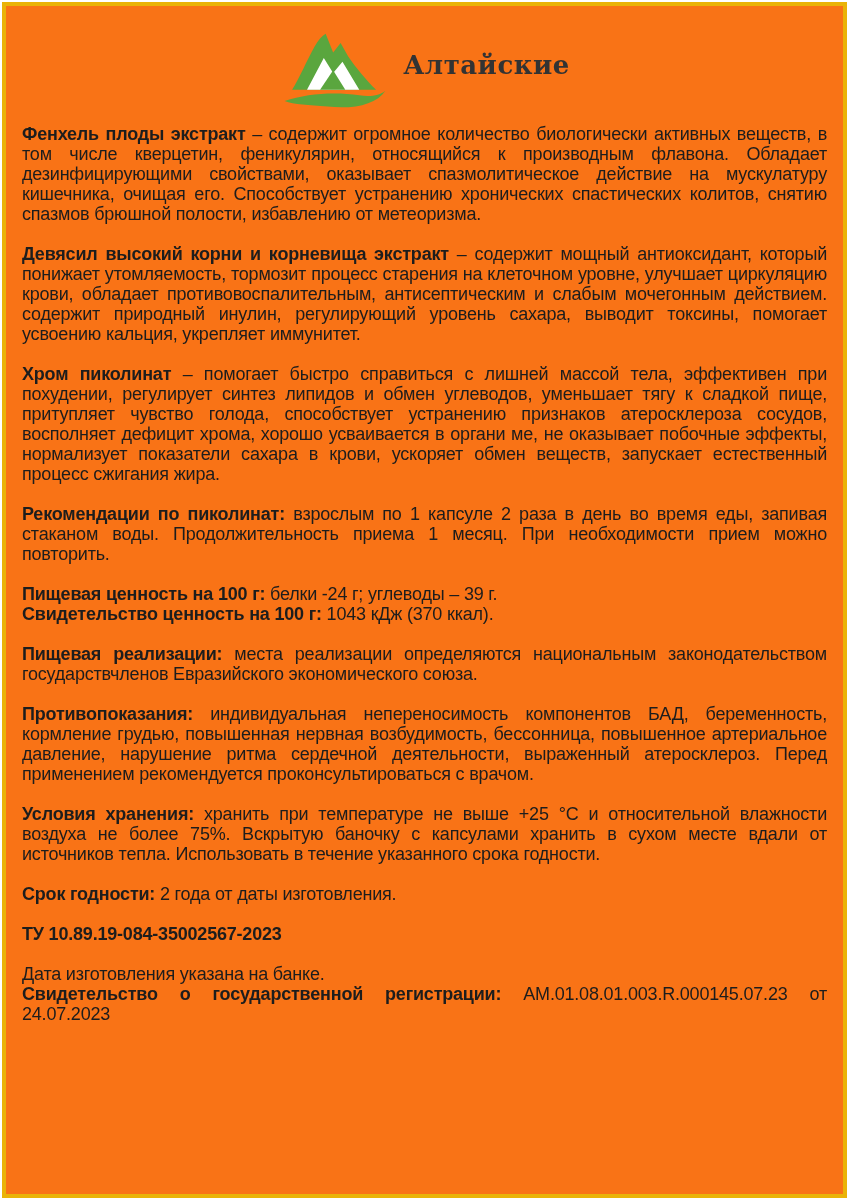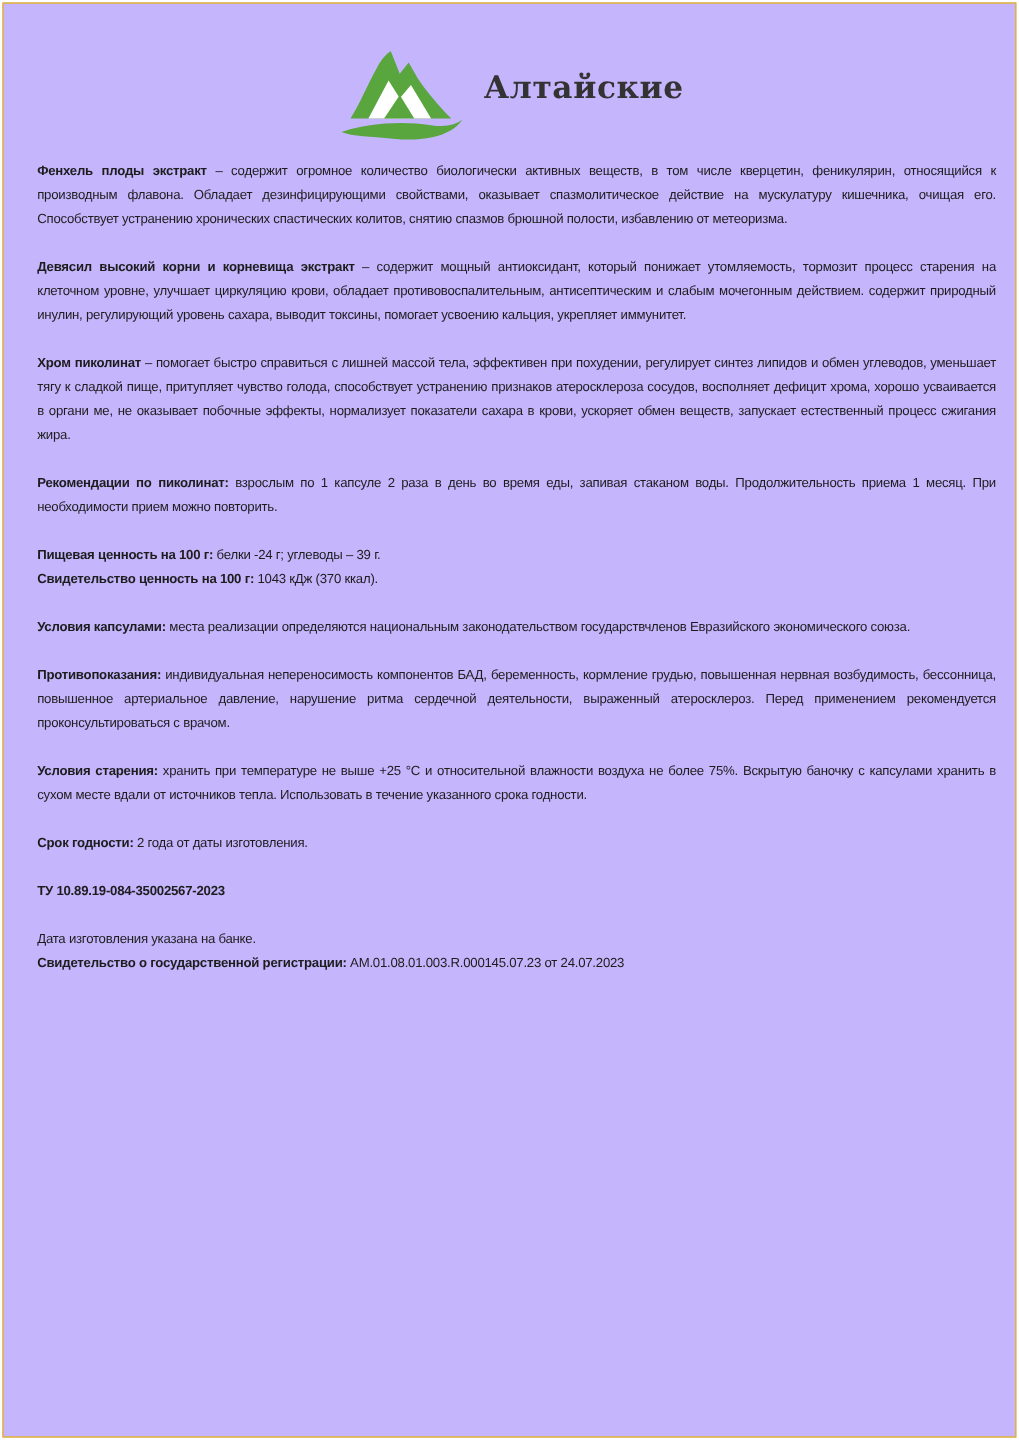--- a/index.html
+++ b/index.html
@@ -3,42 +3,41 @@
 <meta charset="utf-8">
 <style>
   * { margin:0; padding:0; box-sizing:border-box; }
   html, body { background:#ffffff; }
   body {
     width:849px; height:1200px; position:relative; overflow:hidden;
     font-family:"Liberation Sans", sans-serif;
   }
   .page {
     position:absolute; inset:2px;
-    border:1px solid #eab308;
-    background:#c4b5fd;
-    padding:24px 16px 0 16px;
+    border:4px solid #eab308;
+    background:#f97316;
+    padding:12px 16px 0 16px;
   }
   .logo-row {
     display:flex; justify-content:center; align-items:center;
     gap:12px; height:94px; margin-bottom:12px;
   }
   .logo-mark { width:112px; height:92px; flex:0 0 auto; }
   .brand-text {
     font-family:"DejaVu Serif", serif;
     font-weight:bold; color:#333333;
     font-size:26px; line-height:32px;
     text-align:center; letter-spacing:0.5px;
     white-space:nowrap;
   }
   .content {
     color:#1d1d1d;
-    font-size:11px; line-height:20px;
+    font-size:18px; line-height:20px;
     letter-spacing:-0.2px;
     text-align:justify;
-    margin-left:12px;
   }
   .para { margin-bottom:20px; hyphens:manual; }
   .para b { font-weight:bold; }
 </style>
 </head>
 <body>
 
 <div class="page">
 
   <div class="logo-row">
@@ -58,25 +57,25 @@
     <p class="para"><b>Фенхель плоды экстракт </b><span>– содержит огромное количество биологически активных веществ, в том числе кверцетин, феникулярин, относящийся к производным флавона. Обладает дезинфицирующими свойствами, оказывает спазмолитическое действие на мускулатуру кишечника, очищая его. Способствует устранению хронических спастических колитов, снятию спазмов брюшной полости, избавлению от метеоризма.</span></p>
 
     <p class="para"><b>Девясил высокий корни и корневища экстракт </b><span>– содержит мощный антиоксидант, который понижает утом­ляемость, тормозит процесс старения на клеточном уровне, улучшает циркуляцию крови, обладает противо­воспалительным, антисептическим и слабым мочегонным действием. содержит природный инулин, регулиру­ющий уровень сахара, выводит токсины, помогает усвоению кальция, укрепляет иммунитет.</span></p>
 
     <p class="para"><b>Хром пиколинат </b><span>– помогает быстро справиться с лишней массой тела, эффективен при похудении, регулиру­ет синтез липидов и обмен углеводов, уменьшает тягу к сладкой пище, притупляет чувство голода, способству­ет устранению признаков атеросклероза сосудов, восполняет дефицит хрома, хорошо усваивается в органи ме, не оказывает побочные эффекты, нормализует показатели сахара в крови, ускоряет обмен веществ, запускает естественный процесс сжигания жира.</span></p>
 
     <p class="para"><b>Рекомендации по пиколинат: </b><span>взрослым по 1 капсуле 2 раза в день во время еды, запивая стаканом воды. Продолжительность приема 1 месяц. При необходимости прием можно повторить.</span></p>
 
     <p class="para"><b>Пищевая ценность на 100 г: </b><span>белки -24 г; углеводы – 39 г.</span><br><b>Свидетельство ценность на 100 г: </b><span>1043 кДж (370 ккал).</span></p>
 
-    <p class="para"><b>Условия капсулами: </b><span>места реализации определяются национальным законодательством государствчле­нов Евразийского экономического союза.</span></p>
+    <p class="para"><b>Пищевая реализации: </b><span>места реализации определяются национальным законодательством государствчле­нов Евразийского экономического союза.</span></p>
 
     <p class="para"><b>Противопоказания: </b><span>индивидуальная непереносимость компонентов БАД, беременность, кормление грудью, повышенная нервная возбудимость, бессонница, повышенное артериальное давление, нарушение ритма сердечной деятельности, выраженный атеросклероз. Перед применением рекомендуется проконсультиро­ваться с врачом.</span></p>
 
-    <p class="para"><b>Условия старения: </b><span>хранить при температуре не выше +25 °C и относительной влажности воздуха не более 75%. Вскрытую баночку с капсулами хранить в сухом месте вдали от источников тепла. Использовать в тече­ние указанного срока годности.</span></p>
+    <p class="para"><b>Условия хранения: </b><span>хранить при температуре не выше +25 °C и относительной влажности воздуха не более 75%. Вскрытую баночку с капсулами хранить в сухом месте вдали от источников тепла. Использовать в тече­ние указанного срока годности.</span></p>
 
     <p class="para"><b>Срок годности: </b><span>2 года от даты изготовления.</span></p>
 
 
     <p class="para"><b>ТУ 10.89.19-084-35002567-2023</b></p>
 
     <p class="para"><span>Дата изготовления указана на банке.</span><br><b>Свидетельство о государственной регистрации: </b><span>AM.01.08.01.003.R.000145.07.23 от 24.07.2023</span></p>
 
   </div>
 </div>

